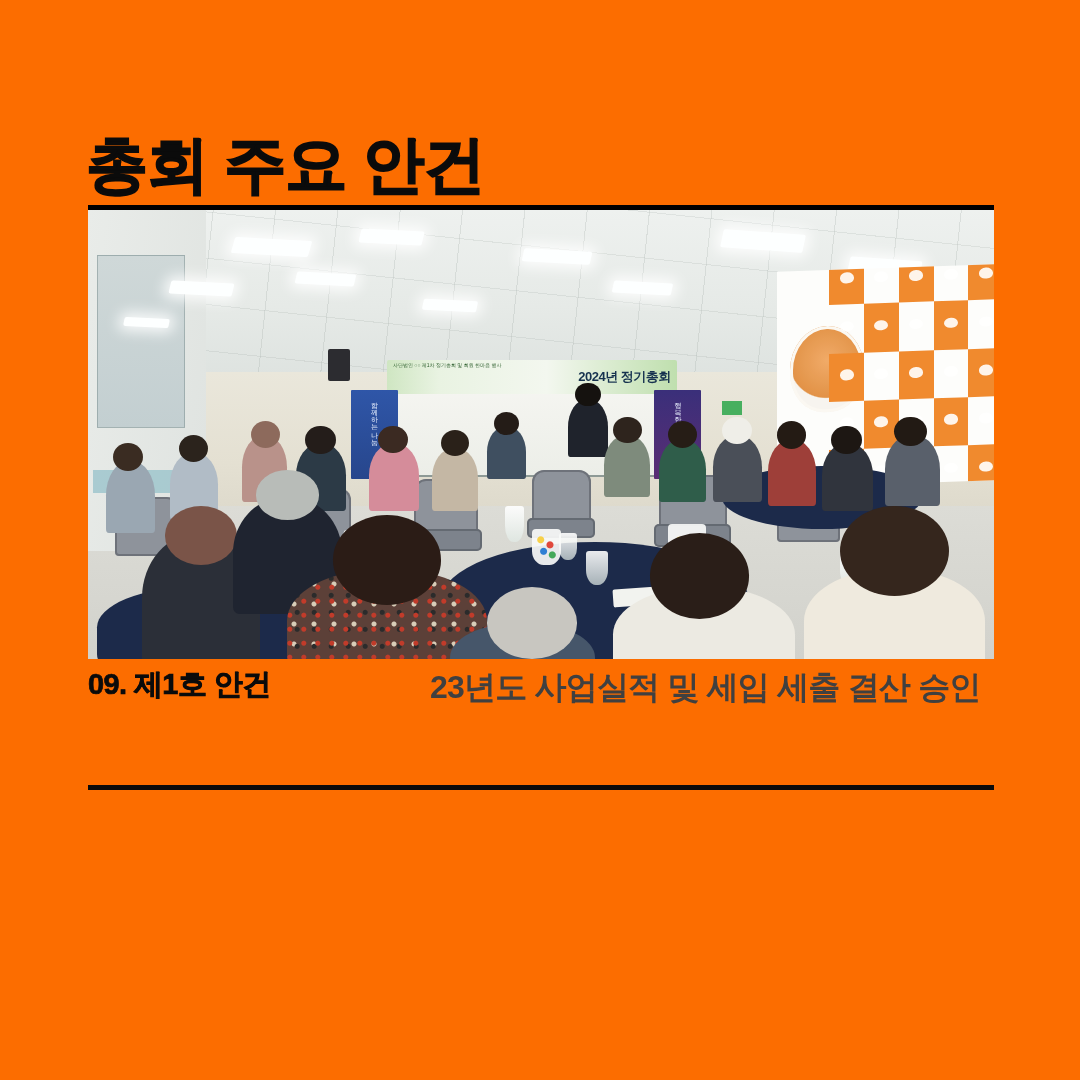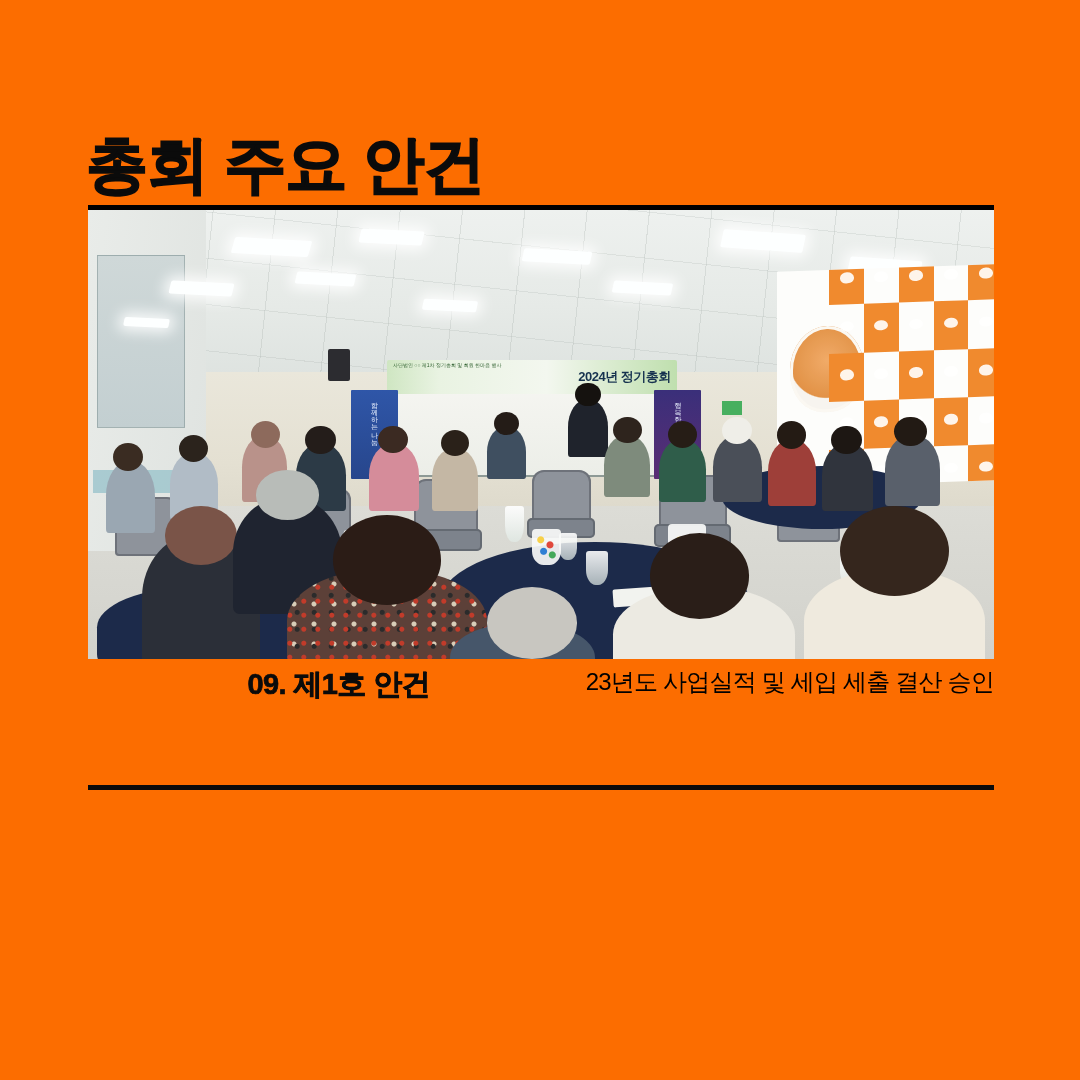--- a/index.html
+++ b/index.html
@@ -12,21 +12,20 @@
     font-family: "Liberation Sans", "DejaVu Sans", sans-serif;
   }
 
   .poster {
     position: relative;
     width: 1080px;
     height: 1080px;
     background: #fc6d00;
     overflow: hidden;
     box-sizing: border-box;
-    text-align: right;
   }
 
   
   .title {
     position: absolute;
     left: 86px;
     top: 92px;
     font-size: 62px;
     line-height: 1.0;
     font-weight: 900;
@@ -297,23 +296,23 @@
     font-size: 29px;
     font-weight: 900;
     color: #0b0b0b;
     letter-spacing: -0.6px;
     -webkit-text-stroke: .7px #0b0b0b;
     white-space: nowrap;
     line-height: 1.3;
   }
   .row-text {
     flex: 1 1 auto;
-    font-size: 24px;
-    font-weight: 400;
-    color: #000000;
+    font-size: 32px;
+    font-weight: 700;
+    color: #404040;
     letter-spacing: -0.8px;
     white-space: nowrap;
     line-height: 1.35;
   }
   .rule {
     position: absolute;
     left: 0;
     bottom: 0;
     width: 100%;
     height: 5px;

